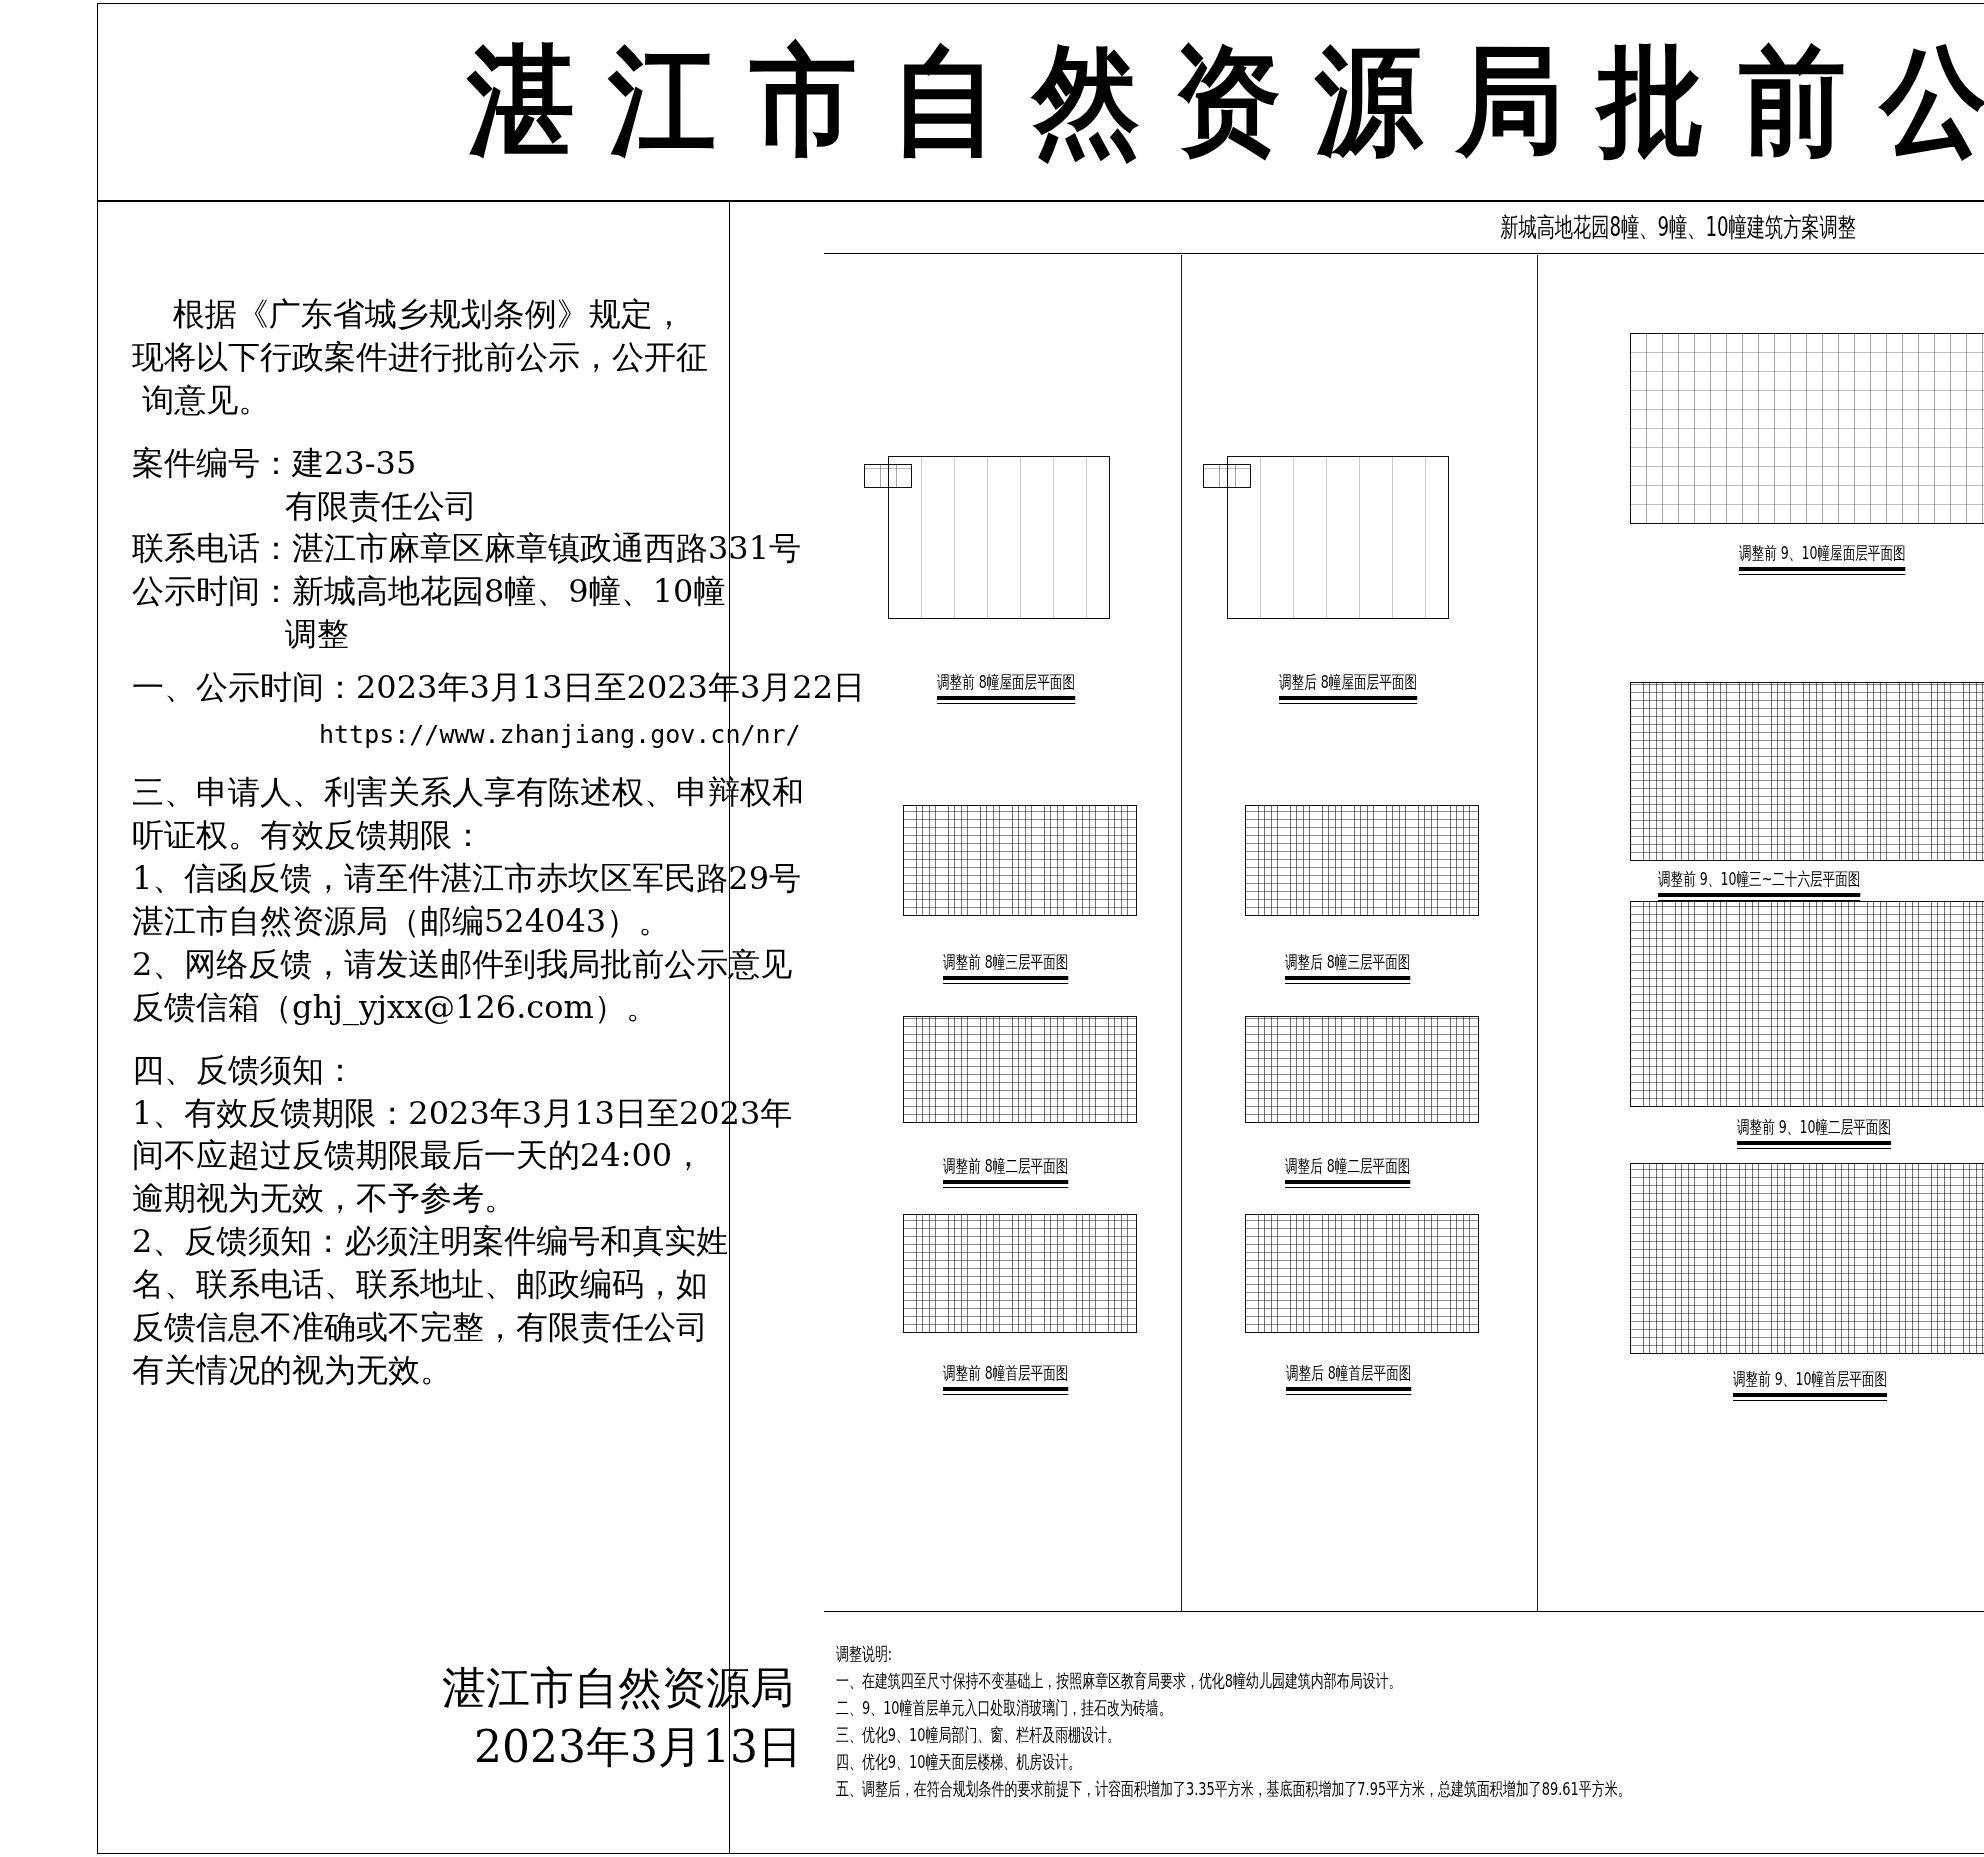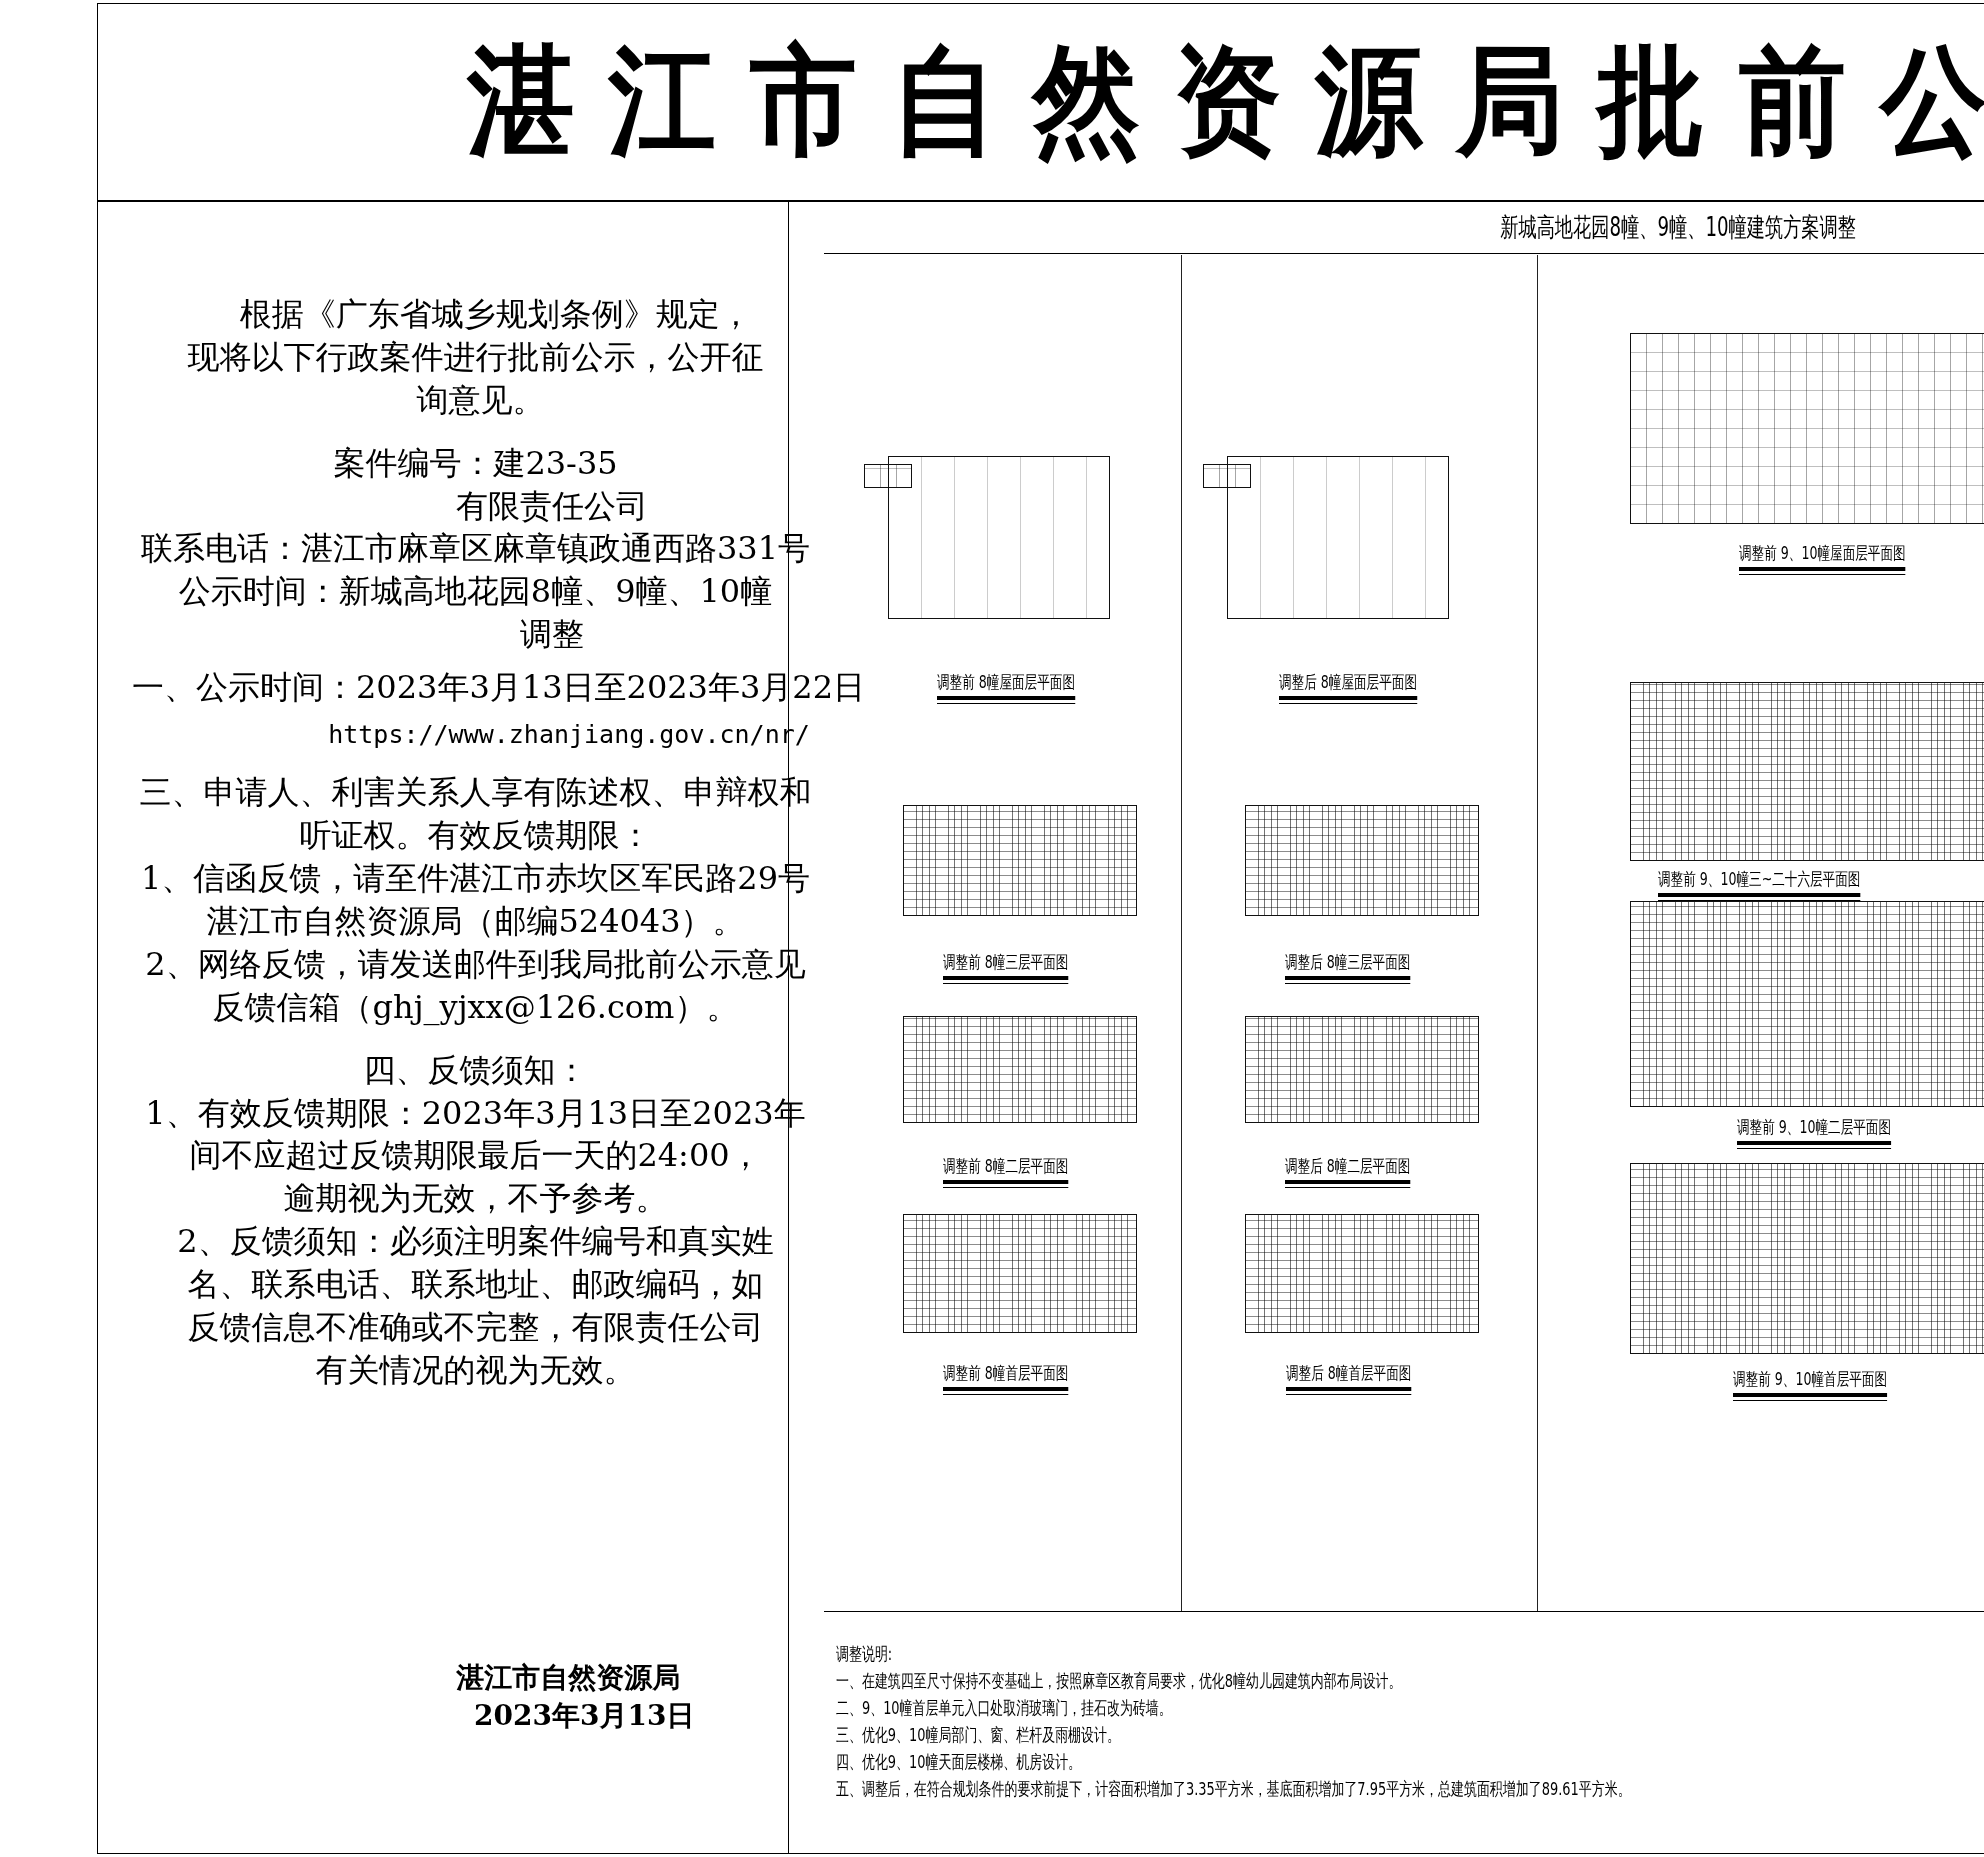--- a/index.html
+++ b/index.html
@@ -1,25 +1,25 @@
 <!DOCTYPE html>
 <html style="font-size:6.4px"><head>
 <meta charset="utf-8">
 <style>
   html,body{margin:0;padding:0;background:#ffffff;}
   body{width:2629px;height:1857px;position:relative;overflow:hidden;font-family:"DejaVu Serif","Liberation Serif",serif;color:#000;}
   .frame{position:absolute;left:97px;top:3.2px;width:2436px;height:1851px;border:1.6px solid #000;box-sizing:border-box;}
   .title-row{position:absolute;left:97px;top:3.2px;width:2436px;height:199px;border-bottom:2.4px solid #000;box-sizing:border-box;display:flex;align-items:center;justify-content:center;}
   .main-title{font-family:"DejaVu Sans","Liberation Sans",sans-serif;font-weight:bold;font-size:119px;letter-spacing:38px;line-height:1;transform:scaleX(0.9);}
-  .left-col{position:absolute;left:97px;top:202px;width:692px;height:1651px;border-right:0.8px solid #000;box-sizing:border-box;text-align:center;}
+  .left-col{position:absolute;left:97px;top:202px;width:633px;height:1651px;border-right:0.8px solid #000;box-sizing:border-box;}
   .left-text{position:absolute;left:35px;top:91px;width:687px;font-size:32px;line-height:1.34;}
   .left-text p{margin:0;white-space:pre;}
   .gap{height:20px;}
   .gap-s{height:9.5px;}
-  .sig{position:absolute;left:345px;top:1457px;font-size:28px;line-height:1.34;font-weight:bold;}
+  .sig{position:absolute;left:345px;top:1457px;font-size:44px;line-height:1.34;}
   .sig p{margin:0;white-space:pre;}
   .sig .d{padding-left:32px;}
   .right-panel{position:absolute;left:824px;top:202px;width:1709px;height:1651px;}
   .subtitle-row{position:absolute;left:0;top:0;width:100%;height:52px;border-bottom:1.6px solid #000;box-sizing:border-box;display:flex;align-items:center;justify-content:center;}
   .subtitle{font-family:"DejaVu Sans","Liberation Sans",sans-serif;font-size:26px;transform:scaleX(0.7);white-space:nowrap;}
   .col-line{position:absolute;top:53px;width:0.8px;background:#222;height:1356px;}
   .drawing{position:absolute;}
   .plan{position:absolute;border:1.2px solid #111;box-sizing:border-box;background:
       repeating-linear-gradient(90deg,transparent 0 15px,rgba(0,0,0,.35) 15px 16px),
       repeating-linear-gradient(0deg,transparent 0 18px,rgba(0,0,0,.25) 18px 19px);}

